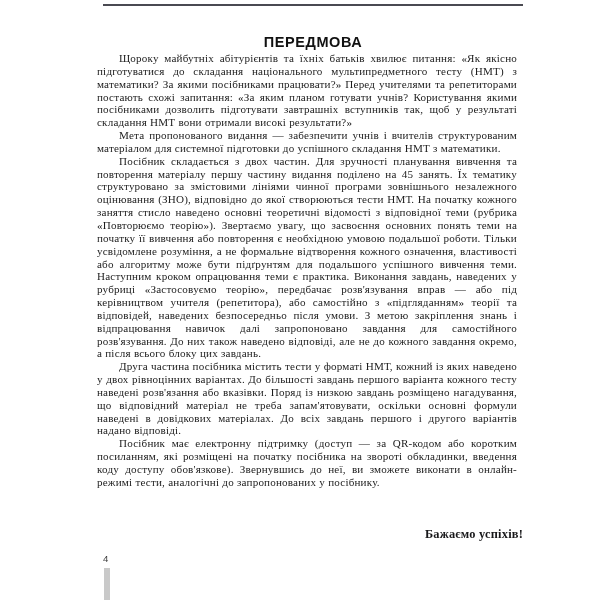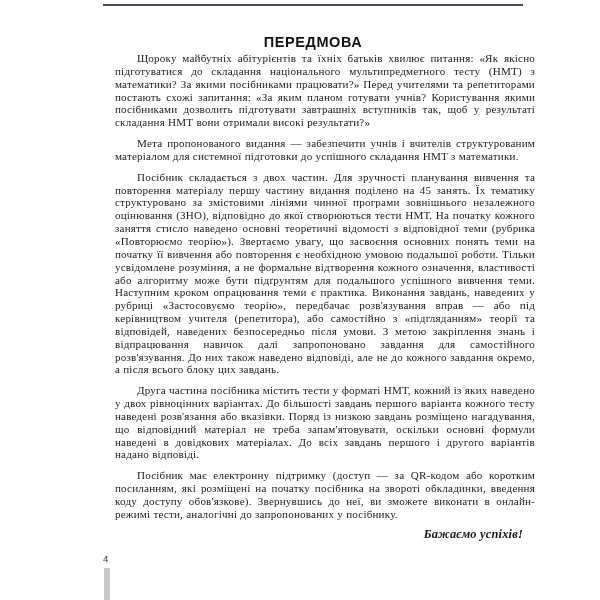--- a/index.html
+++ b/index.html
@@ -43,48 +43,47 @@
     font-family: "Liberation Sans", "DejaVu Sans", sans-serif;
     font-weight: bold;
     font-size: 14.5px;
     letter-spacing: 0.6px;
     color: #111111;
   }
 
   
   .body-col {
     position: absolute;
-    left: 115px;
+    left: 97px;
     top: 52px;
     width: 420px;
   }
   .para {
     margin: 0;
     text-align: justify;
     text-justify: inter-word;
     text-indent: 22px;
     font-size: 11.1px;
     line-height: 12.85px;
     letter-spacing: 0.18px;
     word-spacing: 0.2px;
     color: #1c1c1c;
     hyphens: manual;
   }
   .para + .para {
-    margin-top: 8px;
+    margin-top: 0;
   }
 
   
   .closing {
     position: absolute;
     left: 103px;
     top: 527px;
     width: 420px;
     text-align: right;
-    font-style: italic;
     font-weight: bold;
     font-size: 12.4px;
     letter-spacing: 0.2px;
     color: #18181a;
   }
 
   
   .folio {
     position: absolute;
     left: 103px;

